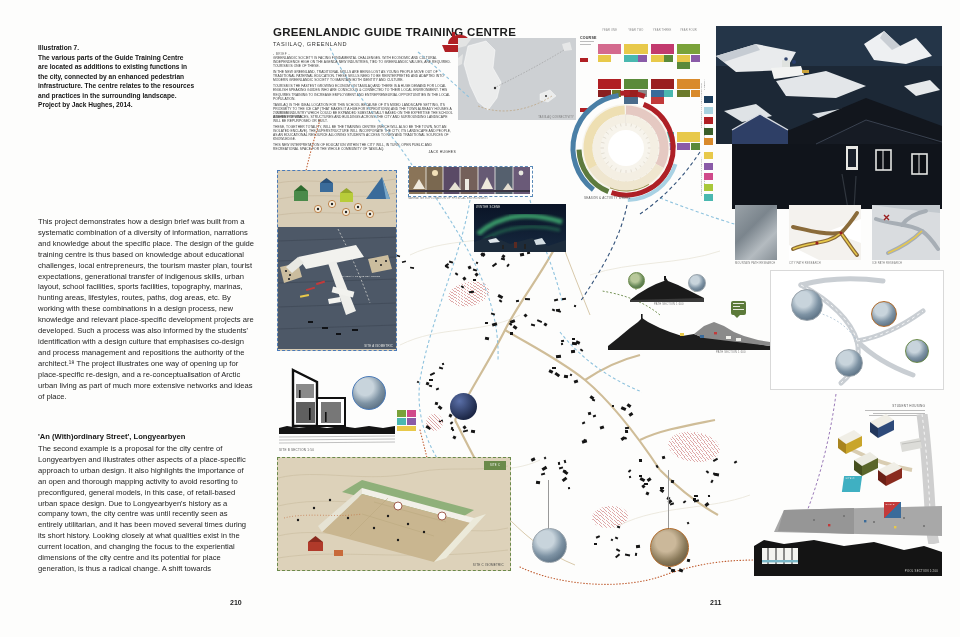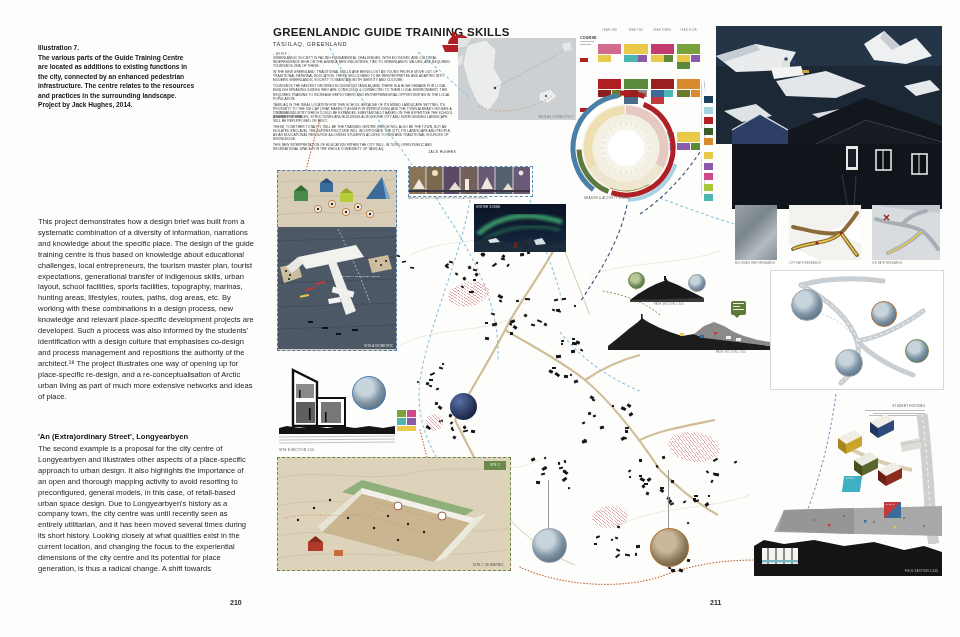--- a/index.html
+++ b/index.html
@@ -47,21 +47,21 @@
     <div class="cap-line">The various parts of the Guide Training Centre</div>
     <div class="cap-line">are located as additions to existing functions in</div>
     <div class="cap-line">the city, connected by an enhanced pedestrian</div>
     <div class="cap-line">infrastructure. The centre relates to the resources</div>
     <div class="cap-line">and practices in the surrounding landscape.</div>
     <div class="cap-line">Project by Jack Hughes, 2014.</div>
   </div>
 
 <div class="abs body-text" style="left:38px;top:217px;width:216px;">This project demonstrates how a design brief was built from a systematic combination of a diversity of information, narrations and knowledge about the specific place. The design of the guide training centre is thus based on knowledge about educational challenges, local entrepreneurs, the tourism master plan, tourist expectations, generational transfer of indigenous skills, urban layout, school facilities, sports facilities, topography, marinas, hunting areas, lifestyles, routes, paths, dog areas, etc. By working with these combinations in a design process, new knowledge and relevant place-specific development projects are developed. Such a process was also informed by the students' identification with a design culture that emphasises co-design and process management and repositions the authority of the architect.¹⁸ The project illustrates one way of opening up for place-specific re-design, and a re-conceptualisation of Arctic urban living as part of much more extensive networks and ideas of place.</div>
 
-<div class="abs h2" style="left:38px;top:432px;width:216px;">'An (Extra)ordinary Street', Longyearbyen</div>
+<div class="abs h2" style="left:38px;top:432px;width:216px;">'An (With)ordinary Street', Longyearbyen</div>
 
 <div class="abs body-text" style="left:38px;top:444px;width:216px;">The second example is a proposal for the city centre of Longyearbyen and illustrates other aspects of a place-specific approach to urban design. It also highlights the importance of an open and thorough mapping activity to avoid resorting to preconfigured, general models, in this case, of retail-based urban space design. Due to Longyearbyen's history as a company town, the city centre was until recently seen as entirely utilitarian, and it has been moved several times during its short history. Looking closely at what qualities exist in the current location, and changing the focus to the experiential dimensions of the city centre and its potential for place generation, is thus a radical change. A shift towards</div>
 
 <div class="abs pgnum" style="left:230px;top:599px;">210</div>
 <div class="abs pgnum" style="left:710px;top:599px;">211</div>
 
 <svg class="abs" style="left:0;top:0;z-index:2;pointer-events:none;" width="960" height="637">
   <path class="dash-blue" d="M418,52 C440,70 455,85 470,98"></path>
   <path class="dash-blue" d="M330,48 C350,92 392,132 412,165"></path>
   <path class="dash-blue" d="M470,200 C460,260 430,320 420,380 C415,420 430,452 452,480"></path>
@@ -72,21 +72,21 @@
   <path class="dash-navy" d="M627,205 C620,240 600,272 580,302"></path>
   <path class="dash-navy" d="M700,152 C680,182 660,200 640,214"></path>
   <path class="dot-red" d="M320,120 C310,152 302,182 300,210"></path>
   <path class="dot-red" d="M420,430 C430,470 440,502 430,532"></path>
   <path class="dot-red" d="M520,567 C560,586 622,590 662,576 C700,562 730,560 758,560"></path>
   <path class="dash-purple" d="M836,394 C830,438 820,478 806,514"></path>
   <path class="dash-green" d="M660,315 C642,300 620,294 602,291"></path>
   <path class="dash-green" d="M636,290 L636,282 M695,292 L695,284"></path>
 </svg>
 
-<div class="abs poster-title" style="left:273px;top:26px;">GREENLANDIC GUIDE TRAINING SKILLS</div>
+<div class="abs poster-title" style="left:273px;top:26px;">GREENLANDIC GUIDE TRAINING CENTRE</div>
 <div class="abs poster-sub" style="left:273px;top:41px;">TASIILAQ, GREENLAND</div>
 
 <svg class="abs" style="left:438px;top:31px;" width="36" height="22" viewBox="0 0 36 22">
   <path d="M4,14 L32,14 L28,21 L7,21 Z" fill="#b01f24"></path>
   <path d="M10,13 C10,7 16,3 24,4 C30,5 32,9 31,13 Z" fill="#b01f24"></path>
   <rect x="14" y="1" width="3" height="6" fill="#b01f24"></rect>
 </svg>
 
 <div class="abs micro-head" style="left:273px;top:50px;">- BRIEF -</div>
 <div class="abs" style="left:273px;top:56px;width:183px;">

